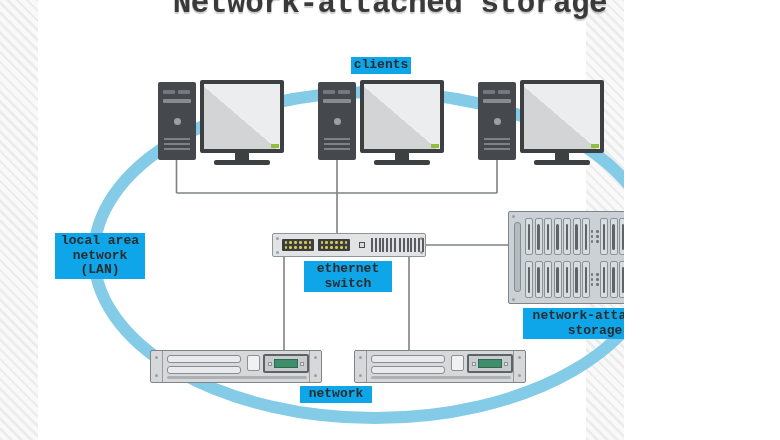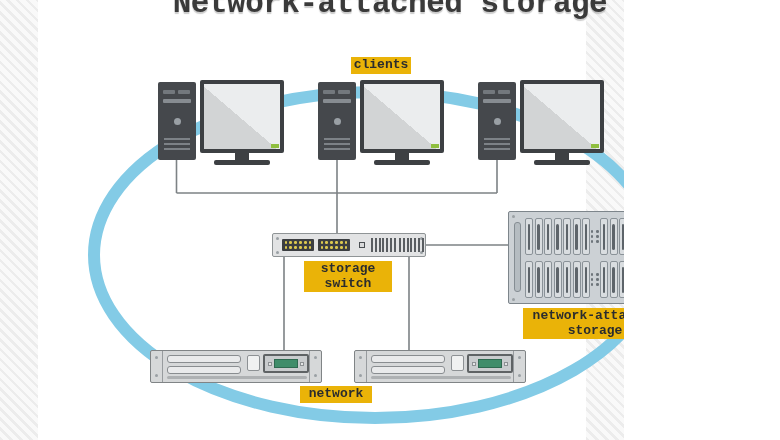--- a/index.html
+++ b/index.html
@@ -11,21 +11,21 @@
 
   .wires{position:absolute;left:0;top:0;}
   .wires ellipse{fill:none;stroke:var(--accent-blue,#83cbe6);stroke-width:12;}
   .wires path{fill:none;stroke:var(--line-gray,#7d8285);stroke-width:1.6;}
 
   .title{position:absolute;top:-14px;left:0;width:780px;margin:0;text-align:center;
          font-size:31px;font-weight:bold;color:#3a3a3a;letter-spacing:-0.5px;
          text-shadow:0 2px 1px rgba(125,125,125,0.4);white-space:nowrap;}
 
   .label{position:absolute;font-size:13px;font-weight:bold;color:var(--text-dark,#2a2c2e);
-         text-align:center;line-height:1.12;background:#eab308;padding:1px 2px;box-sizing:border-box;}
+         text-align:center;line-height:1.12;background:#0ea5e9;padding:1px 2px;box-sizing:border-box;}
   .clients-label{left:351px;top:57px;width:60px;}
   .lan-label{left:55px;top:233px;width:90px;}
   .switch-label{left:304px;top:261px;width:88px;}
   .servers-label{left:300px;top:386px;width:72px;}
   .nas-label{left:523px;top:308px;width:144px;}
 
   
   .computer{position:absolute;top:80px;width:126px;height:86px;}
   .tower{position:absolute;left:0;top:2px;width:38px;height:78px;
          background:var(--device-dark,#45484c);border-radius:2px;}
@@ -404,16 +404,17 @@
       <div class="lcd-housing">
         <span class="mini"></span>
         <span class="lcd"></span>
         <span class="mini"></span>
       </div>
     </div>
     <div class="bottom-slot"></div>
   </div>
 
   <div class="label clients-label">clients</div>
-  <div class="label switch-label">storage switch</div>
+  <div class="label lan-label">local area network (LAN)</div>
+  <div class="label switch-label">ethernet switch</div>
   <div class="label servers-label">network</div>
   <div class="label nas-label">network-attached storage</div>
 </div>
 
 </body></html>

